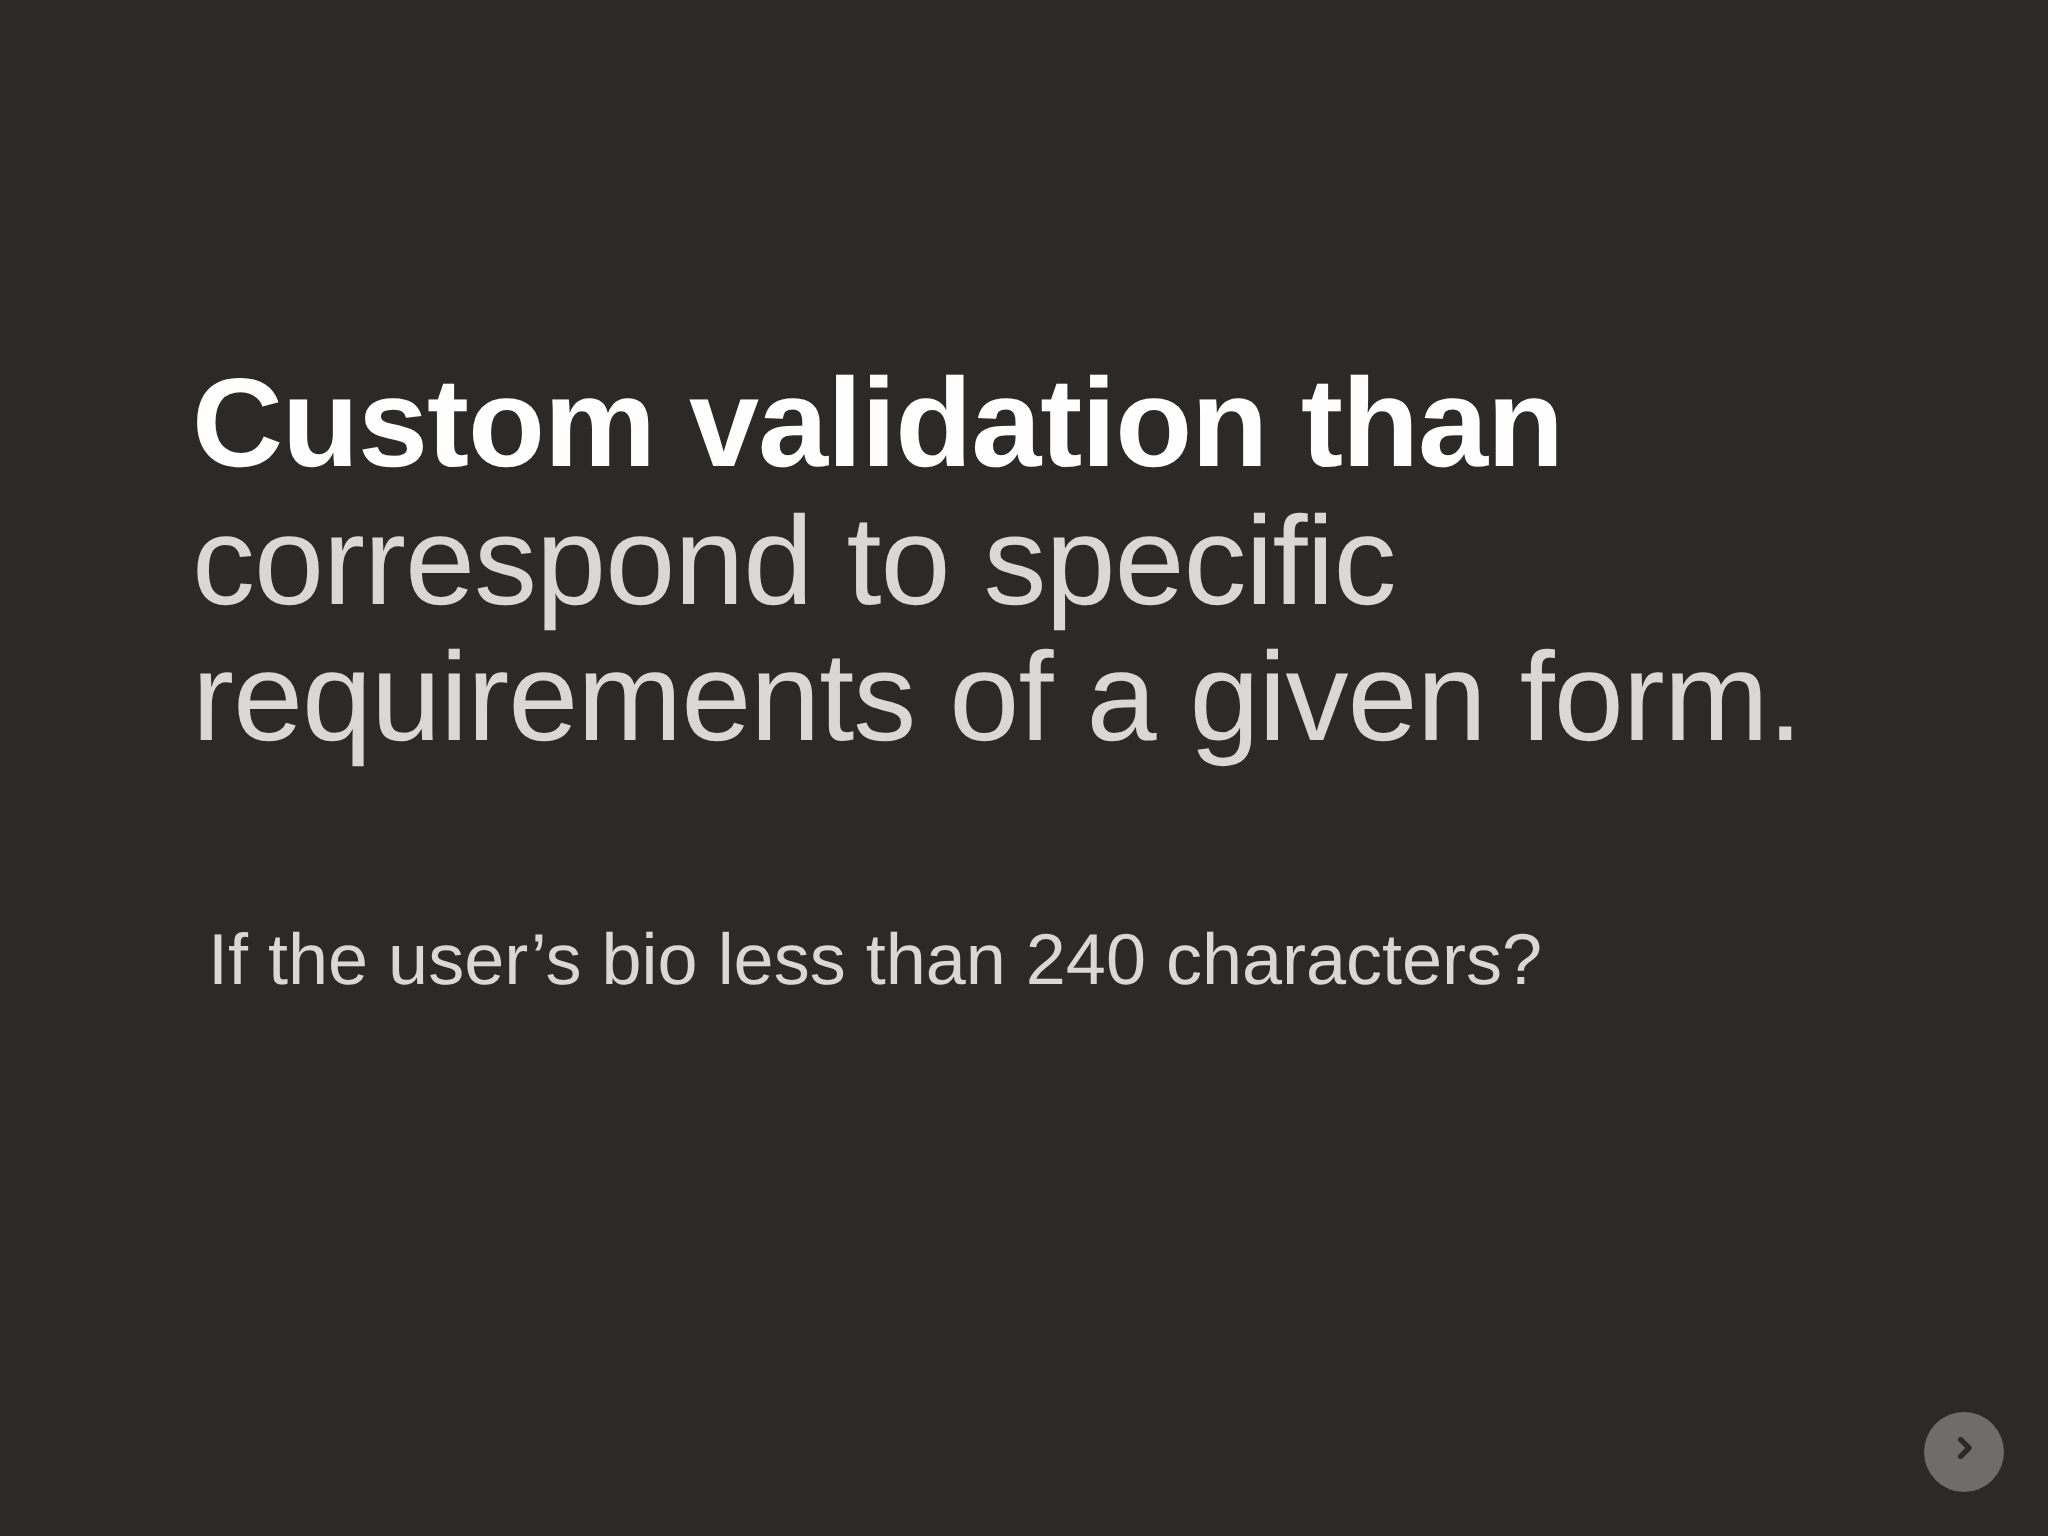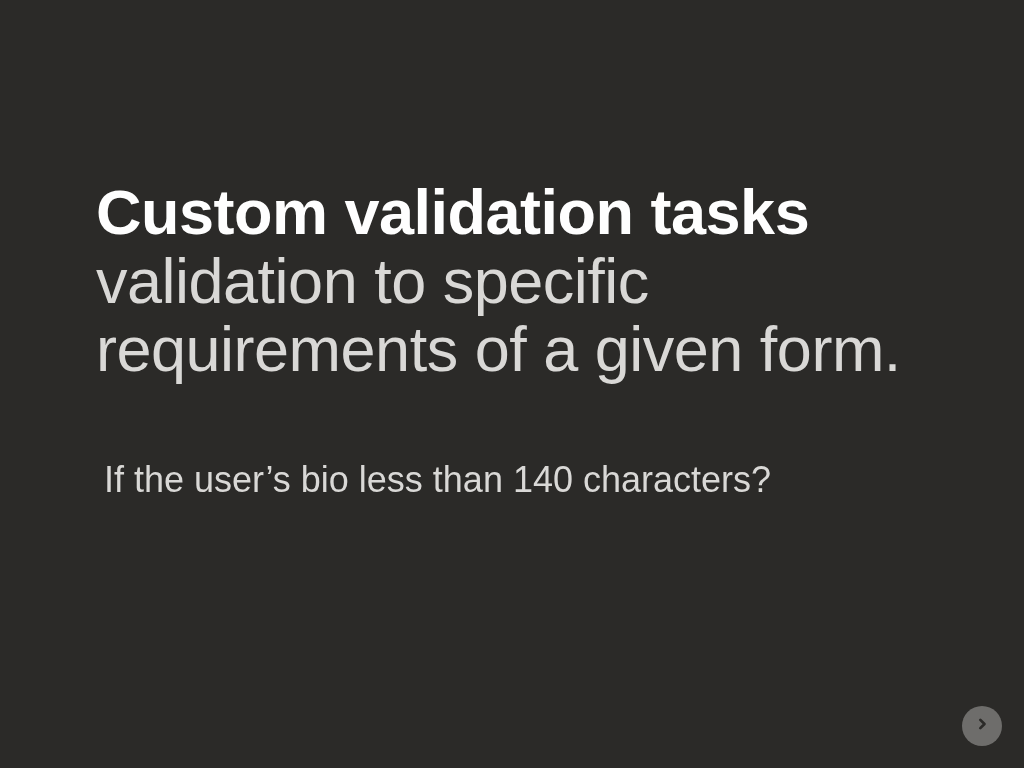--- a/index.html
+++ b/index.html
@@ -63,24 +63,24 @@
   .next-button svg {
     width: 20px;
     height: 20px;
   }
 </style>
 </head>
 <body>
 
 <div class="slide">
   <div class="heading">
-    <span class="bold">Custom validation tasks</span><span class="regular"> validation to specific requirements of a given form.</span>
+    <span class="bold">Custom validation than</span><span class="regular"> correspond to specific requirements of a given form.</span>
   </div>
   <div class="body-text">
-    <span>If the user’s bio less than 140 characters?</span><br>
+    <span>If the user’s bio less than 240 characters?</span><br>
   </div>
   <div class="next-button">
     <span>
       <svg viewBox="0 0 24 24" fill="none">
         <circle cx="12" cy="12" r="11" fill="none"></circle>
         <path d="M10 7 L15 12 L10 17" stroke="#2b2a28" stroke-width="3.2" fill="none" stroke-linecap="round" stroke-linejoin="round"></path>
       </svg>
     </span>
   </div>
 </div>

